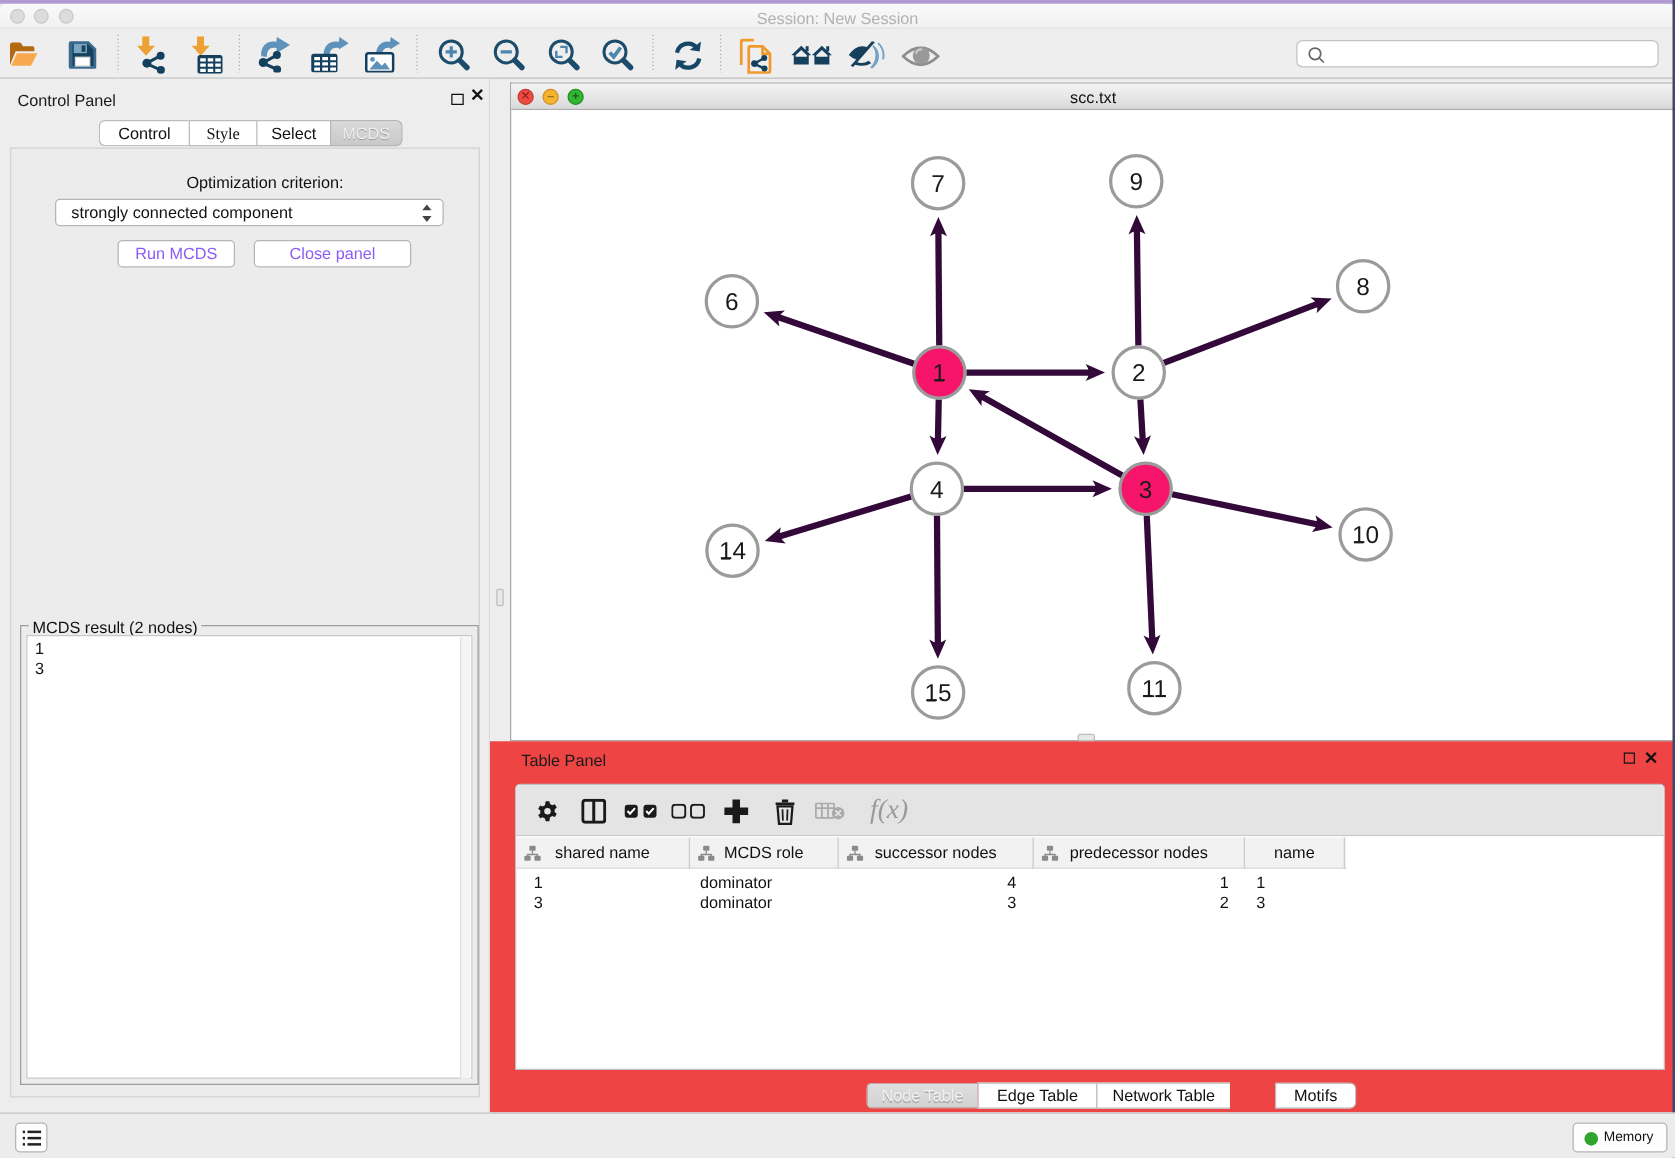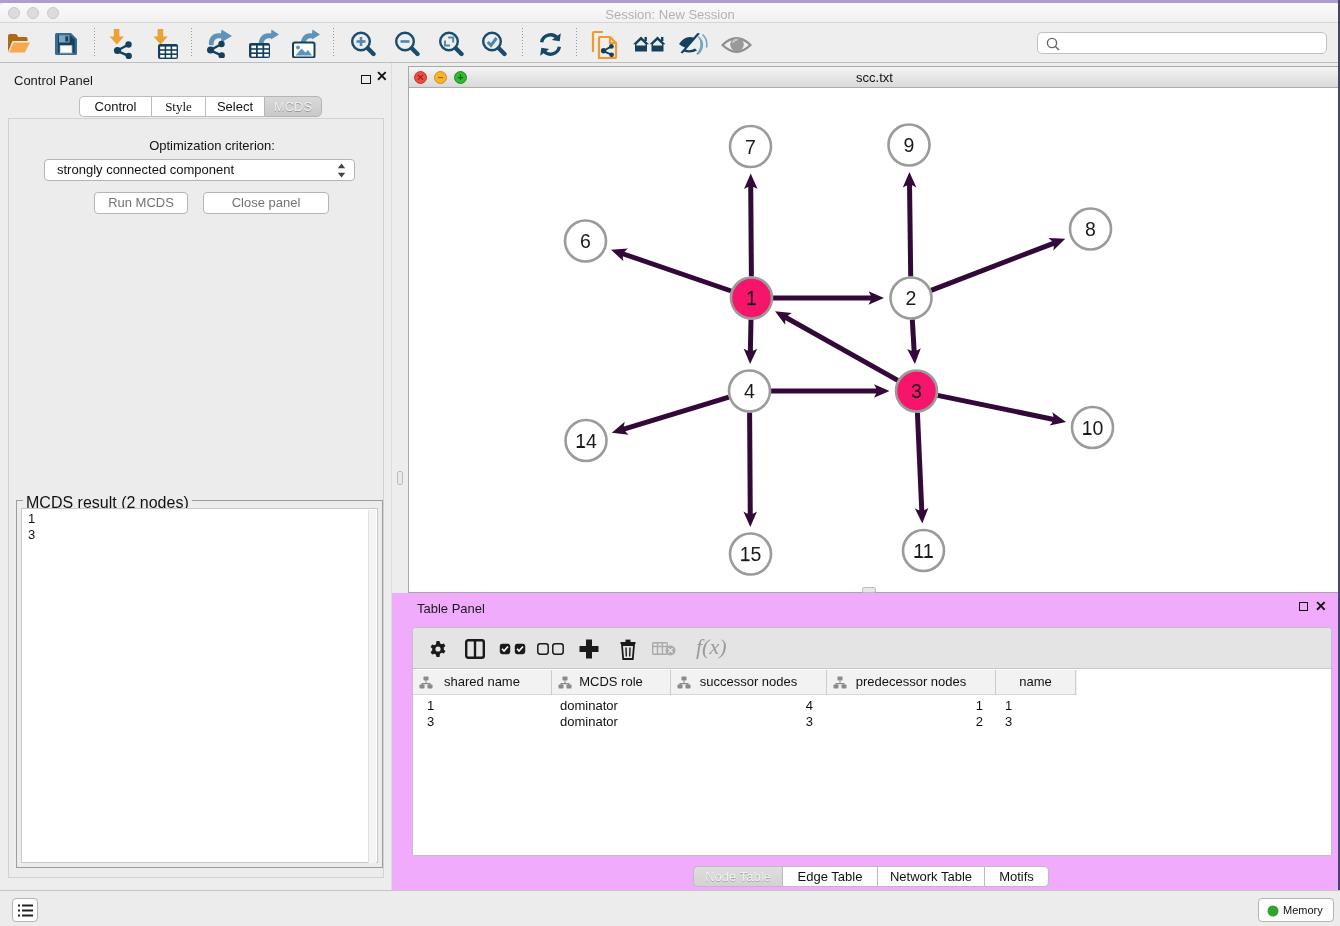--- a/index.html
+++ b/index.html
@@ -22,37 +22,37 @@
 
 #cpanel { left:0; top:63px; width:392px; height:827px; background:#ededed; border-right:1px solid #dcdcdc; }
 #cp-title { position:absolute; left:14px; top:10px; font-size:13px; color:#1a1a1a; }
 #cp-tabs { position:absolute; left:79px; top:33px; height:21px; display:flex; font-size:13px; }
 .cptab { background:#fff; border:1px solid #bcbcbc; border-right:none; text-align:center; line-height:19px; color:#111; }
 .cptab.first { border-radius:5px 0 0 5px; }
 .cptab.sel { background:linear-gradient(#d9d9d9,#c9c9c9); border:1px solid #b5b5b5; border-radius:0 5px 5px 0; color:#efefef; text-shadow:0 1px 0 #9a9a9a; }
 #cp-content { position:absolute; left:8px; top:55px; width:376px; height:760px; background:#ececec; border:1px solid #d2d2d2; }
 #optlabel { position:absolute; left:0; top:75px; width:392px; text-align:center; font-size:13px; color:#111;padding-left:32px; }
 #dropdown { position:absolute; left:44px; top:96px; width:311px; height:22px; background:#fff; border:1px solid #b5b5b5; border-radius:4px; font-size:13px; line-height:20px; padding-left:12px; color:#111; }
-.btn { position:absolute; top:129px; height:22px; background:#fff; border:1px solid #b5b5b5; border-radius:4px; font-size:13px; text-align:center; line-height:20px; color:#737373; }
+.btn { position:absolute; top:129px; height:22px; background:#fff; border:1px solid #b5b5b5; border-radius:4px; font-size:13px; text-align:center; line-height:20px; color:#8b5cf6; }
 #fieldset { position:absolute; left:16px; top:437px; width:367px; height:368px; border:1px solid #9d9d9d; }
-#fieldlegend { position:absolute; left:6px; top:-7px; background:#ececec; padding:0 3px; font-size:16px; color:#111; }
+#fieldlegend { position:absolute; left:6px; top:-7px; background:#ececec; padding:0 3px; font-size:13px; color:#111; }
 #resultbox { position:absolute; left:4px; top:7px; width:357px; height:355px; background:#fff; border:1px solid #c8c8c8; }
 #resultbox .txt { font-size:13px; color:#111; padding:2px 0 0 6px; line-height:16px; }
 #resscroll { position:absolute; right:1px; top:1px; width:8px; height:353px; background:#f4f4f4; border-left:1px solid #e0e0e0; }
 
 
 #netwin { left:408px; top:66px; width:932px; height:527px; background:#fff; border:1px solid #a8a8a8; border-right:none; }
 #nw-titlebar { position:absolute; left:0; top:0; width:100%; height:21px; background:linear-gradient(#f4f4f4,#d9d9d9); border-bottom:1px solid #acacac; }
 #nw-title { position:absolute; width:100%; top:3px; text-align:center; font-size:13px; color:#111; }
 .nwtl { position:absolute; top:4px; width:13px; height:13px; border-radius:50%; }
 .nws { position:absolute; width:11px; text-align:center; top:-1px; left:0; font-size:10px; line-height:13px; }
 #graph { position:absolute; left:0; top:22px; }
 
 
-#tablepanel { left:392px; top:593px; width:948px; height:297px; background:#f0abfc; }
+#tablepanel { left:392px; top:593px; width:948px; height:297px; background:#ef4444; }
 #tp-title { position:absolute; left:25px; top:8px; font-size:13px; color:#1a1a1a; }
 #tp-box { position:absolute; left:20px; top:34px; width:920px; height:229px; background:#fff; border:1px solid #c0c0c0; border-radius:4px 4px 0 0; }
 #tp-toolbar { position:absolute; left:0; top:0; width:100%; height:41px; background:#e4e4e4; border-bottom:1px solid #c8c8c8; border-radius:4px 4px 0 0; }
 #tp-header { position:absolute; left:0; top:42px; width:664px; height:25px; background:#f2f2f2; border-bottom:1px solid #d8d8d8; display:flex; font-size:13px; color:#111; }
 .thcell { position:relative; height:25px; border-right:1px solid #cccccc; text-align:center; line-height:24px; }
 .hier { position:absolute; left:6px; top:6px; }
 .trow { position:absolute; font-size:13px; color:#111; height:16px; line-height:16px; }
 #tp-tabs { position:absolute; left:301px; top:273px; height:21px; display:flex; font-size:13px; }
 .tptab { background:#fff; border:1px solid #bcbcbc; border-right:none; text-align:center; line-height:19px; color:#111; }
 .tptab.sel { background:linear-gradient(#dedede,#d2d2d2); color:#f0f0f0; text-shadow:0 1px 0 #aaa; border-radius:5px 0 0 5px; }
@@ -416,21 +416,21 @@
     <div class="trow" style="left:14px;top:86px;">3</div>
     <div class="trow" style="left:147px;top:86px;">dominator</div>
     <div class="trow" style="left:330px;top:86px;width:70px;text-align:right;">3</div>
     <div class="trow" style="left:500px;top:86px;width:70px;text-align:right;">2</div>
     <div class="trow" style="left:592px;top:86px;">3</div>
   </div>
   <div id="tp-tabs">
     <div class="tptab sel" style="width:89px;">Node Table</div>
     <div class="tptab" style="width:95px;">Edge Table</div>
     <div class="tptab" style="width:107px;">Network Table</div>
-    <div class="tptab last" style="width:65px;">Motifs</div>
+    <div class="tptab last" style="width:65px;margin-left:36px;">Motifs</div>
   </div>
 </div>
 <div class="abs" style="left:1338px;top:0;width:2px;height:926px;background:#42466e;"></div>
 <div class="abs" style="left:862px;top:587px;width:14px;height:6px;background:#e8e8e8;border:1px solid #bdbdbd;border-radius:2px;"></div>
 <div class="abs" style="left:397px;top:471px;width:6px;height:14px;background:#e8e8e8;border:1px solid #bdbdbd;border-radius:2px;"></div>
 <div class="abs" id="statusbar">
   <div id="sb-left">
     <svg style="position:absolute;left:5px;top:5px" width="15" height="13" viewBox="0 0 15 13">
       <g fill="#222">
           <rect x="0" y="0.5" width="2" height="2"></rect>

